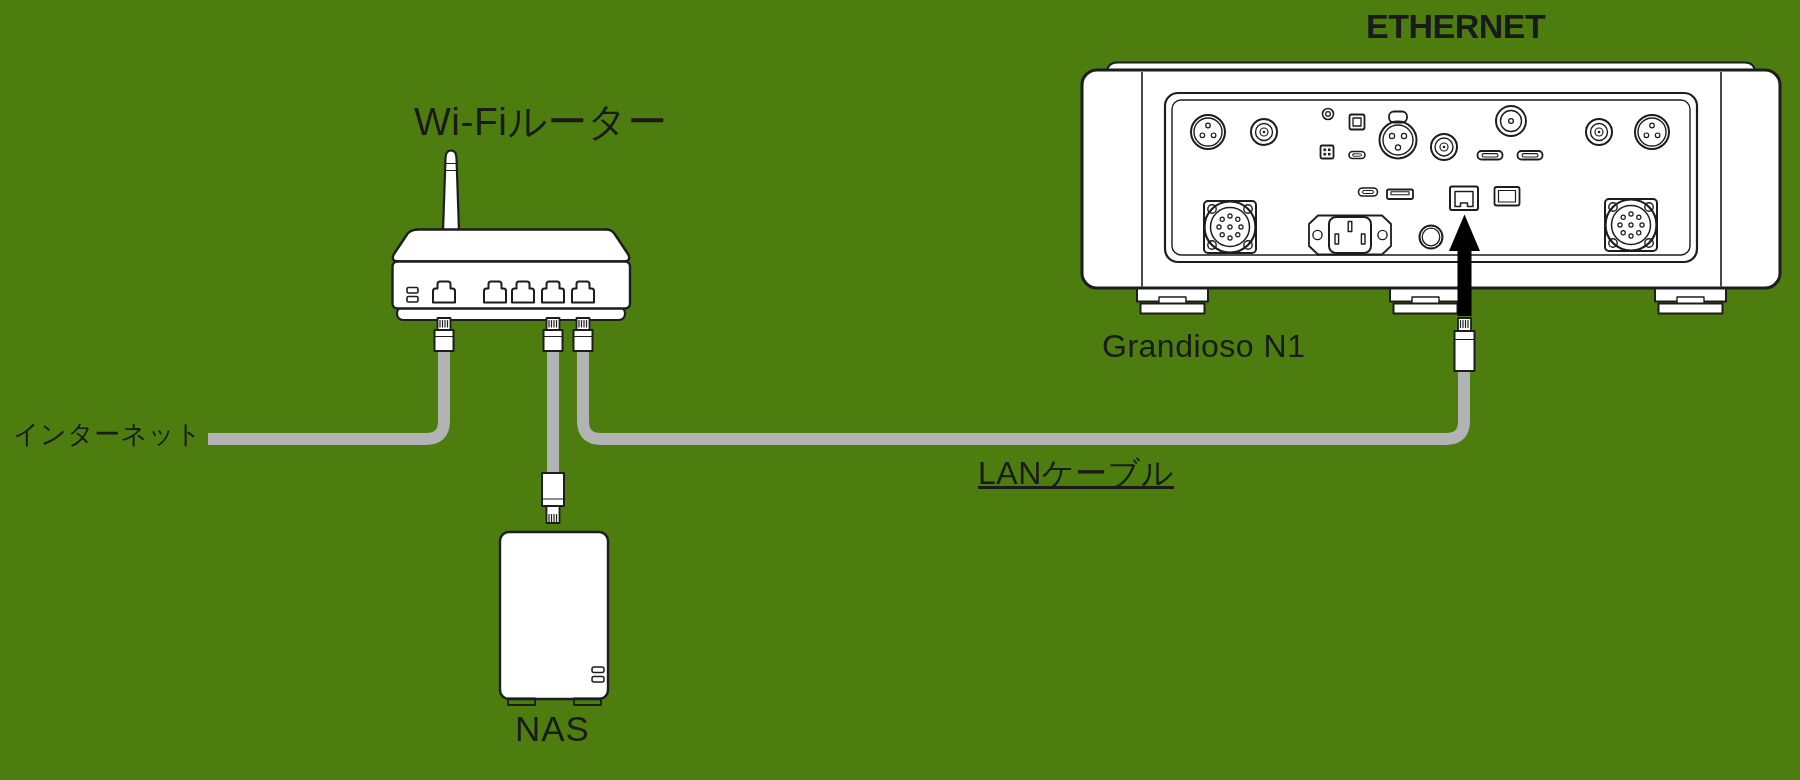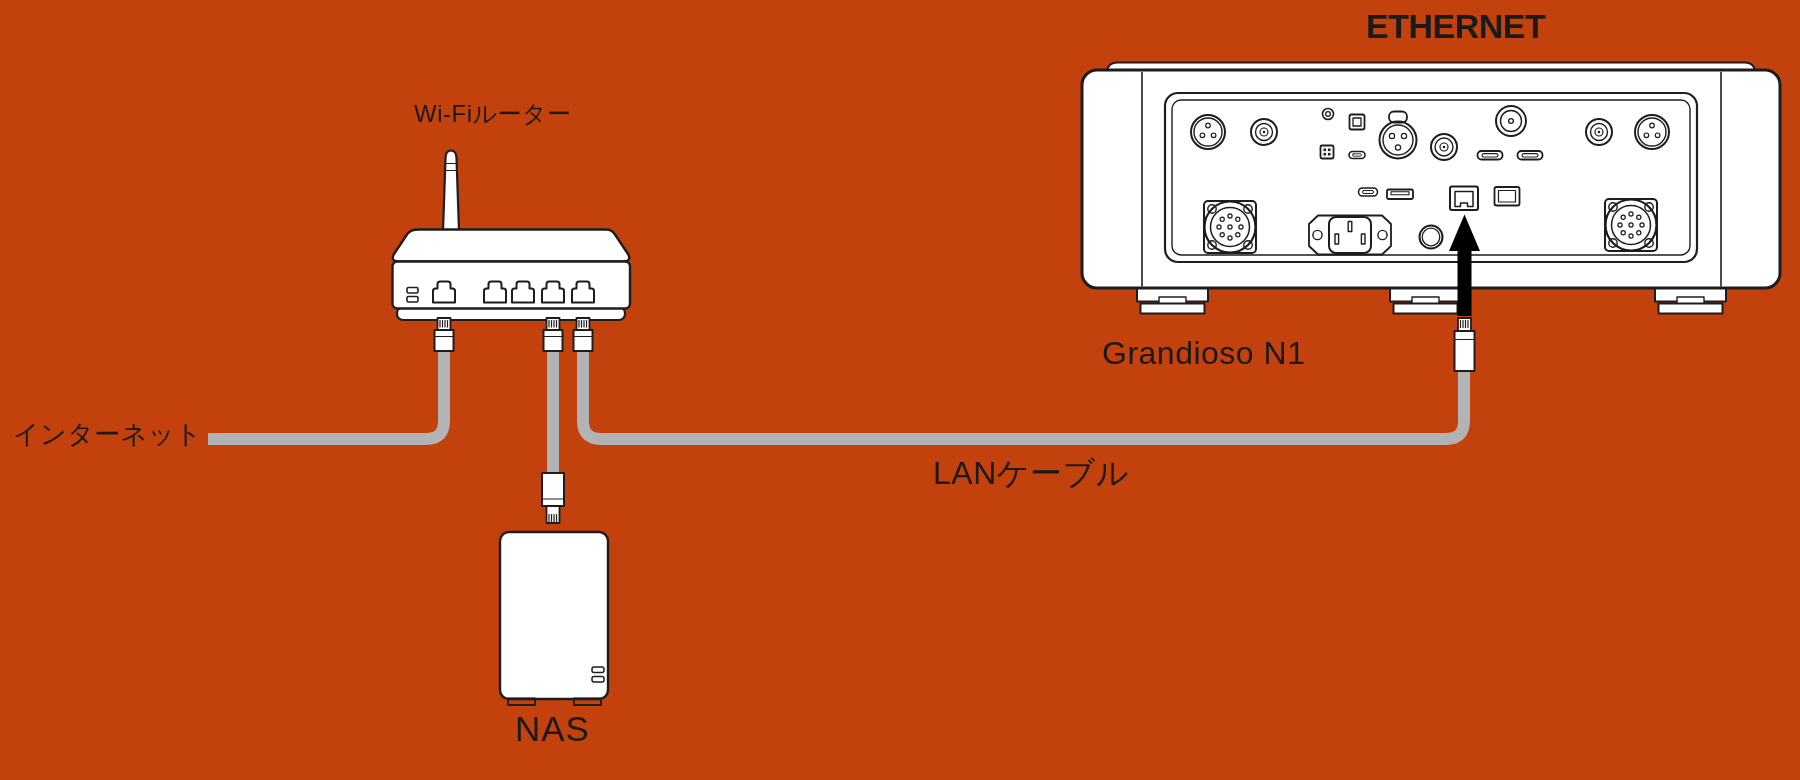--- a/index.html
+++ b/index.html
@@ -1,26 +1,26 @@
 <!DOCTYPE html>
 <html><head>
 <meta charset="utf-8">
 <style>
   html,body{margin:0;padding:0;background:#fff;}
   #stage{
-    position:relative;width:1800px;height:780px;background:#c2410c;overflow:hidden;
+    position:relative;width:1800px;height:780px;background:#4d7c0f;overflow:hidden;
     font-family:"Liberation Sans", sans-serif;color:#1a1a1a;
   }
   #art{position:absolute;left:0;top:0;}
   .lbl{position:absolute;white-space:nowrap;color:#1a1a1a;line-height:1.1;}
-  .lbl-wifi   {left:414px; top:101px; font-size:24px; font-weight:400; letter-spacing:0.5px;}
+  .lbl-wifi   {left:414px; top:101px; font-size:39px; font-weight:400; letter-spacing:0.5px;}
   .lbl-internet{left:13px; top:420px; font-size:26px; font-weight:400; letter-spacing:0.5px;}
   .lbl-nas    {left:515px; top:710px; font-size:35px; font-weight:400; letter-spacing:1px;}
-  .lbl-lan    {left:933px; top:456px; font-size:32px; font-weight:400; letter-spacing:0.5px;}
-  .lbl-grandioso{left:1102px; top:336px; font-size:32px; font-weight:400; letter-spacing:0.5px;}
+  .lbl-lan    {left:978px; top:456px; font-size:32px; font-weight:400; letter-spacing:0.5px;text-decoration:underline;}
+  .lbl-grandioso{left:1102px; top:329px; font-size:32px; font-weight:400; letter-spacing:0.5px;}
   .lbl-ethernet{left:1366px; top:8px;  font-size:34px; font-weight:700; letter-spacing:-0.5px;}
 </style>
 </head>
 <body>
 
 <div id="stage">
 
   <svg id="art" width="1800" height="780" viewBox="0 0 1800 780">
     <g fill="none" stroke="#1d1d1f" stroke-linejoin="round" stroke-linecap="round">
 

